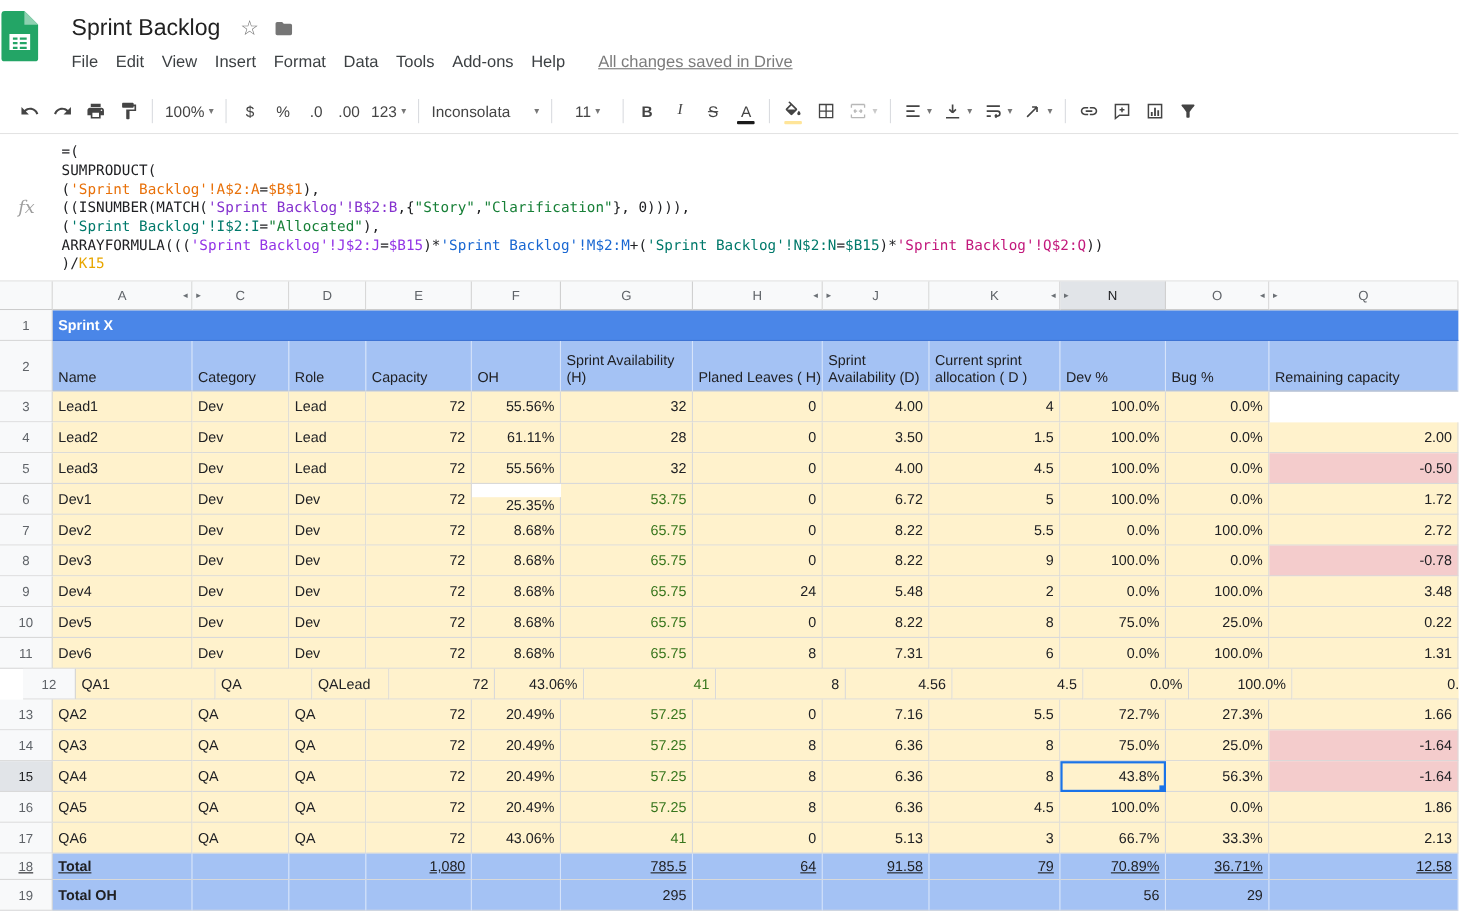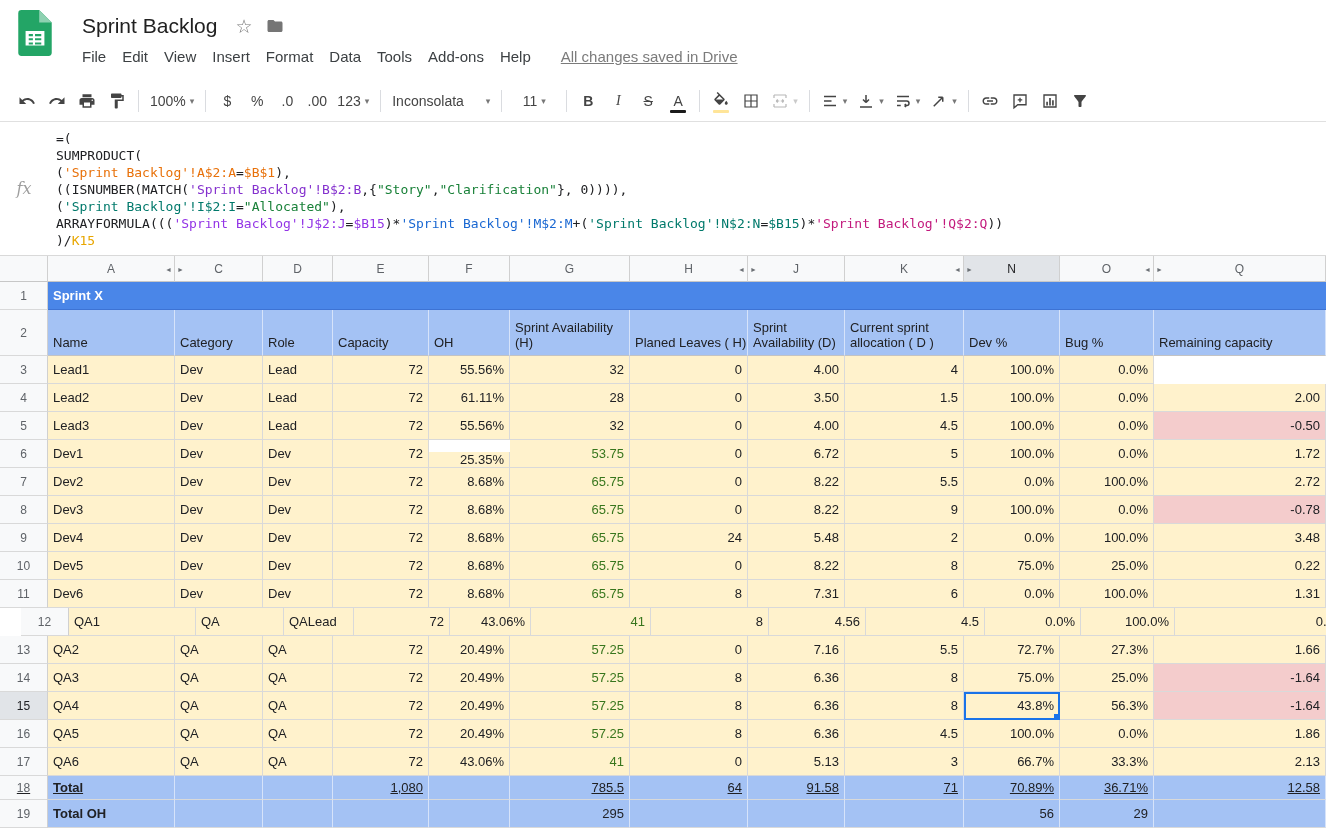--- a/index.html
+++ b/index.html
@@ -1,20 +1,20 @@
 <!DOCTYPE html>
 <html><head>
 <meta charset="utf-8">
 <style>
   * { margin:0; padding:0; box-sizing:border-box; }
   html,body { width:1326px; height:832px; overflow:hidden; background:#fff;
     font-family:"Liberation Sans", sans-serif; color:#202124; }
 
   
-  .titlebar { height:80px; display:flex; align-items:flex-start; padding:10px 0 0 18px; }
+  .titlebar { height:80px; display:flex; align-items:flex-start; padding:10px 0 0 1px; }
   .logo { width:34px; height:46px; margin-right:30px; cursor:pointer; }
   .logo svg { width:34px; height:46px; }
   .title-block { display:flex; flex-direction:column; }
   .title-row { display:flex; align-items:center; height:32px; }
   .doc-title { font-size:21px; color:#212121; margin-right:18px; cursor:pointer; }
   .star { font-size:19px; color:#757575; margin-right:14px; cursor:pointer; }
   .folder { width:18px; height:18px; color:#757575; cursor:pointer; }
   .folder svg { width:18px; height:18px; }
   .menu-row { display:flex; align-items:center; height:28px; font-size:15px; color:#3c4043; }
   .menu-items { display:flex;align-items:flex-end; }
@@ -603,21 +603,21 @@
       <div class="grow t-total" style="height: 24px; text-decoration: underline;">
         <div class="rowhead">18</div>
         <div class="cell txt" style="width: 127px;">Total</div>
         <div class="cell txt" style="width: 88px;"></div>
         <div class="cell txt" style="width: 70px;"></div>
         <div class="cell num" style="width: 96px;">1,080</div>
         <div class="cell num" style="width: 81px;"></div>
         <div class="cell num" style="width: 120px;">785.5</div>
         <div class="cell num" style="width: 118px;">64</div>
         <div class="cell num" style="width: 97px;">91.58</div>
-        <div class="cell num" style="width: 119px;">71</div>
+        <div class="cell num" style="width: 119px;">79</div>
         <div class="cell num" style="width: 96px;">70.89%</div>
         <div class="cell num" style="width: 94px;">36.71%</div>
         <div class="cell num" style="width: 172px;">12.58</div>
       </div>
       <div class="grow t-total" style="height: 28px;">
         <div class="rowhead">19</div>
         <div class="cell txt" style="width: 127px;">Total OH</div>
         <div class="cell txt" style="width: 88px;"></div>
         <div class="cell txt" style="width: 70px;"></div>
         <div class="cell num" style="width: 96px;"></div>

